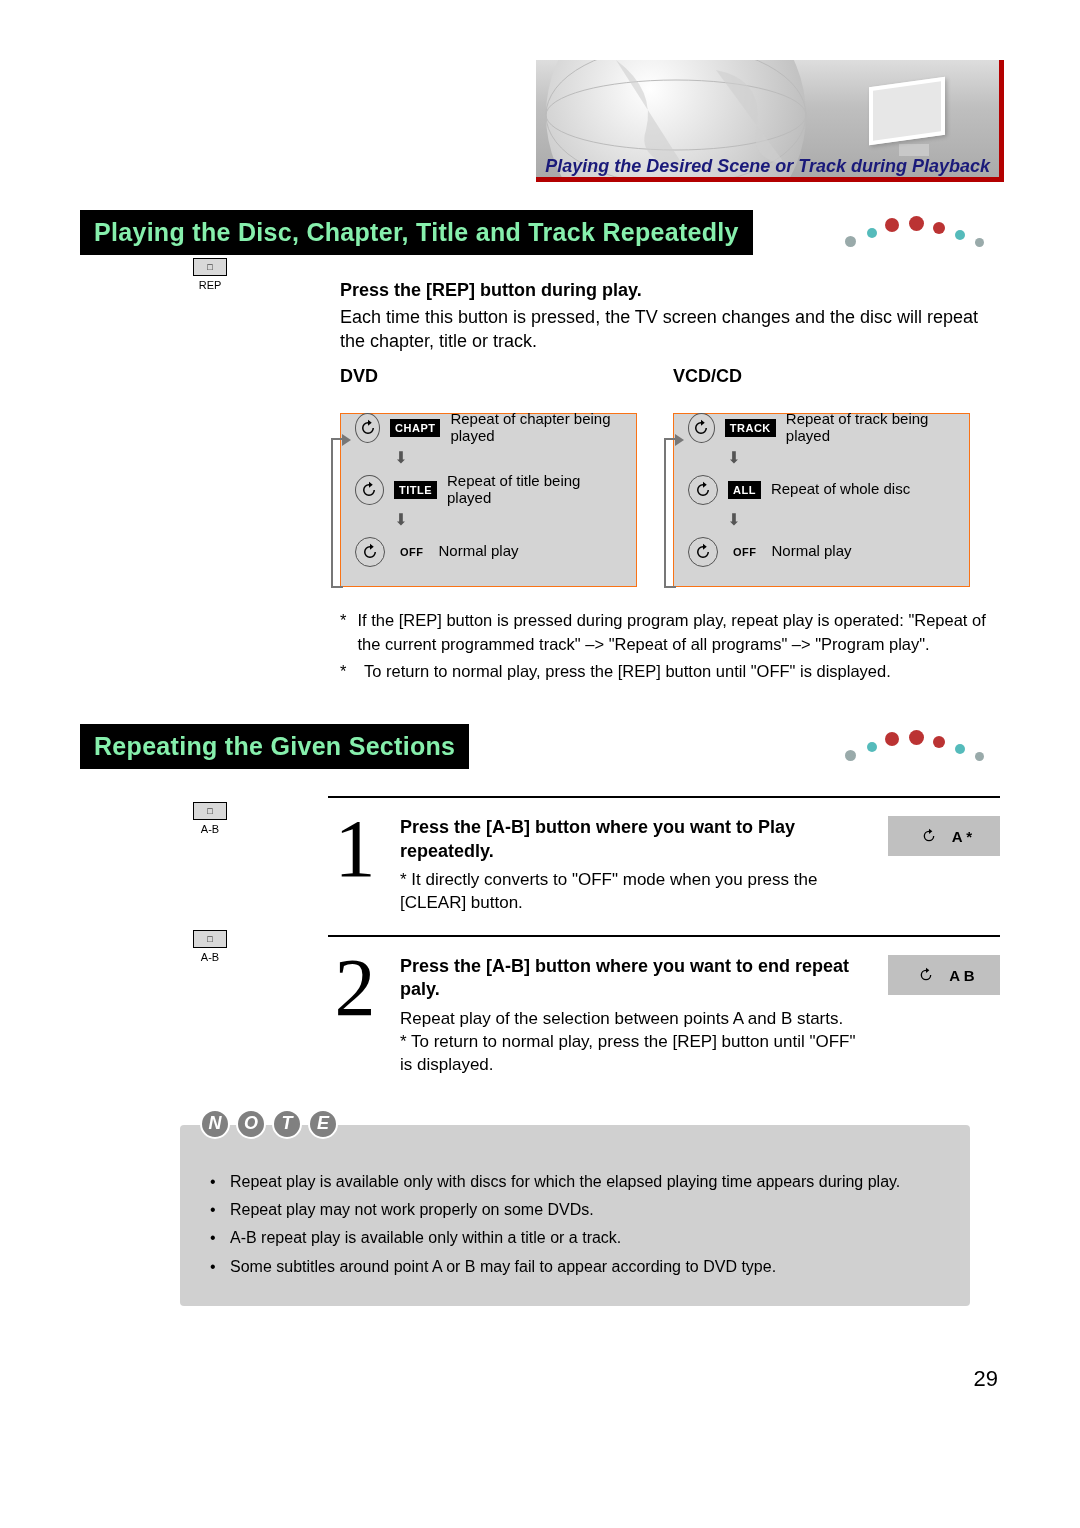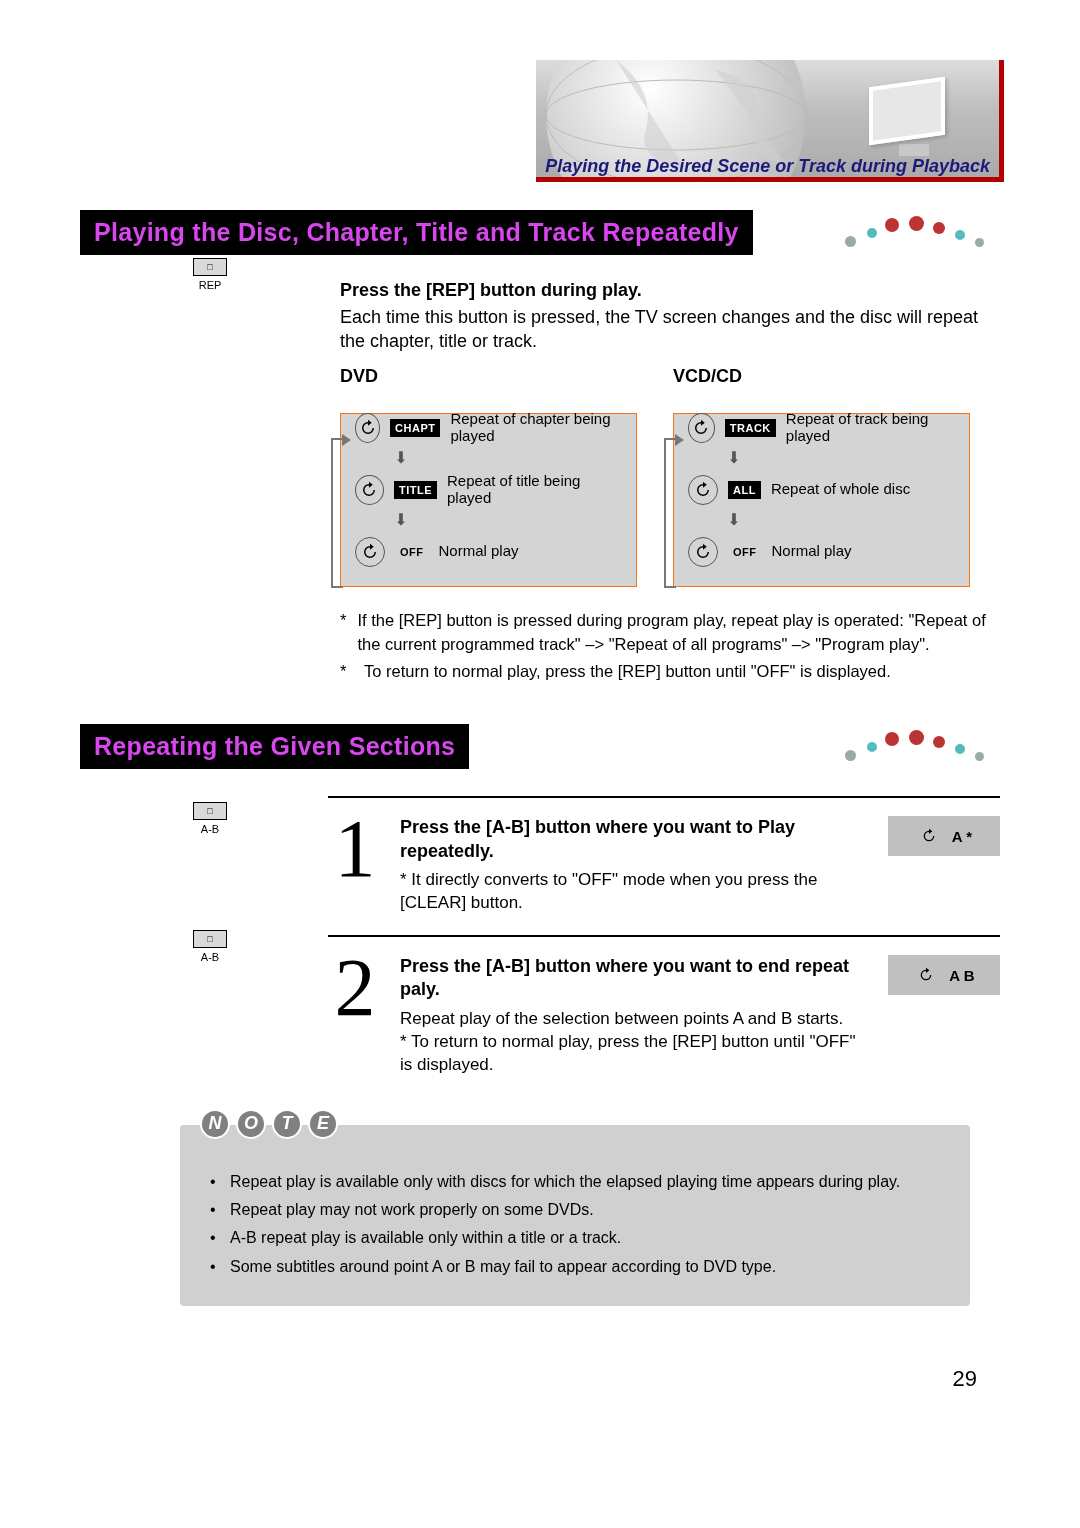--- a/index.html
+++ b/index.html
@@ -32,21 +32,21 @@
   .globe-monitor { position:absolute; right:40px; top:22px; width:90px; height:78px; }
   .globe-monitor .scr { width:76px; height:58px; background:#e7e7e7; border:4px solid #fff; transform:skewY(-8deg); box-shadow:2px 2px 4px rgba(0,0,0,.2);}
   .globe-monitor .base{ width:30px;height:12px;background:#c8c8c8;margin:4px auto 0;}
   .section-link {
     position: absolute; top: 156px; right: 90px;
     color:#1a1a7a; font-style: italic; font-weight: bold; font-size:18px;
   }
   
   .heading-row { position: relative; height:46px; margin-top:150px; }
   .heading-bar {
-    display:inline-block; background:#000; color:#d946ef;
+    display:inline-block; background:#000; color:#86efac;
     font-size:25px; font-weight:bold; padding:8px 14px 8px 14px;
     letter-spacing:0.3px;
   }
   .dots {
     position:absolute; top:6px; right:0; width:155px; height:40px;
   }
   .dots span{
     position:absolute; border-radius:50%;
   }
   .heading-row.second { margin-top:40px; }
@@ -101,21 +101,21 @@
   }
   .note-pill {
     position:absolute; left:20px; top:-16px; display:flex; gap:6px;
   }
   .note-pill span{
     width:30px;height:30px;border-radius:50%;background:#808080;color:#fff;font-weight:bold;font-style:italic;font-size:18px;display:flex;align-items:center;justify-content:center;border:2px solid #fff;
   }
   .note ul{list-style:none; padding-left:0;}
   .note li{ display:flex; gap:10px; margin-bottom:6px;}
   .note li .b{width:10px;}
-  .page-num{ position:absolute; right:103px; bottom:64px; font-size:22px;}
+  .page-num{ position:absolute; right:82px; bottom:64px; font-size:22px;}
   .flow-holder{position:relative;}
   .flow-loop1{left:-10px; top:24px; height:150px; width:12px;}
   .flow-loop1 .tri{top:-6px;}
 </style>
 </head>
 <body>
 
 <div class="page">
 
   <div class="globe-panel">

